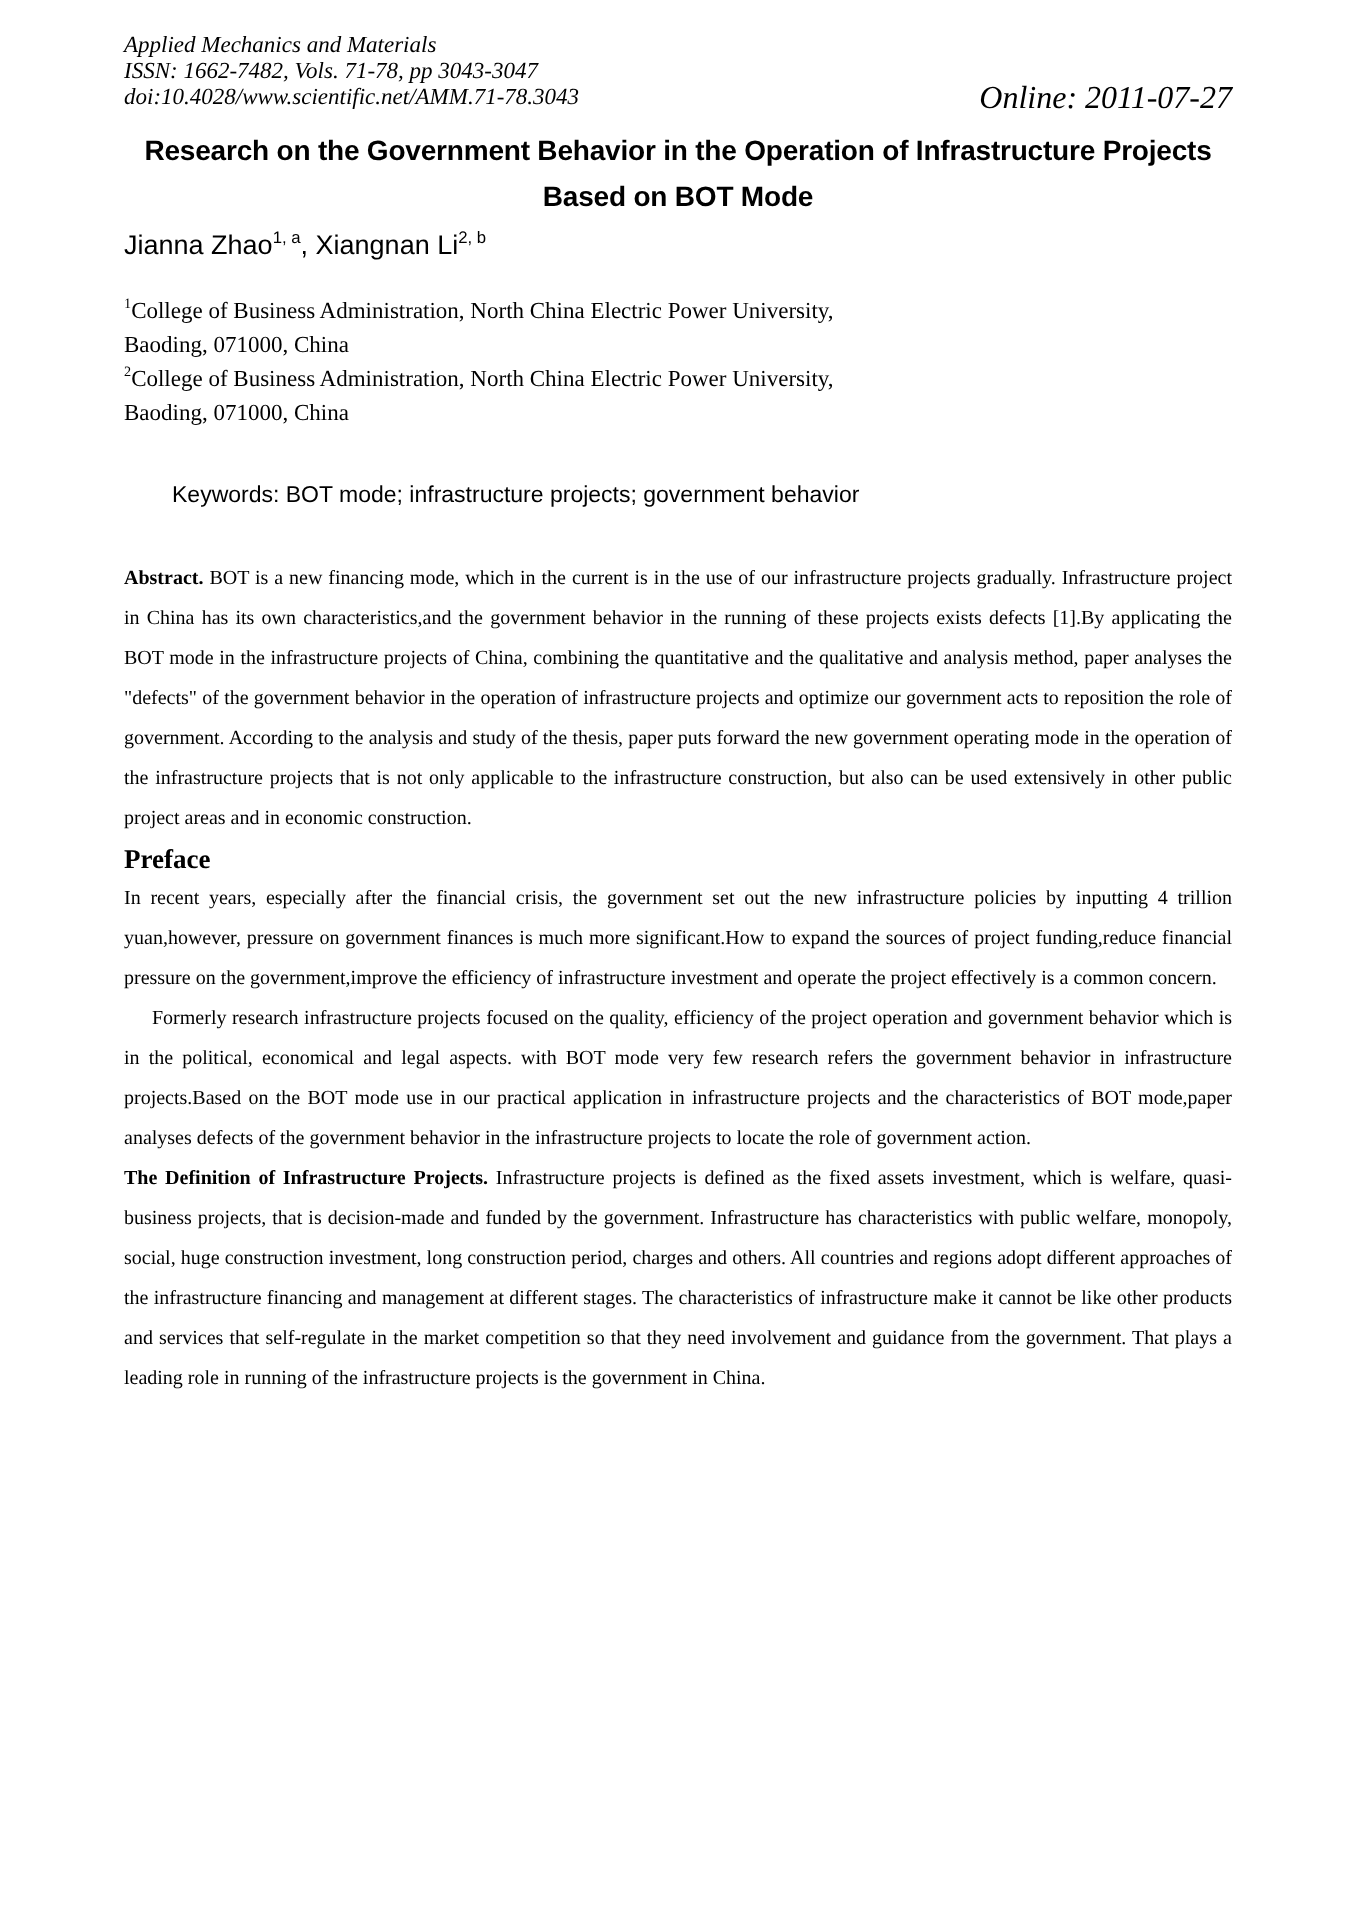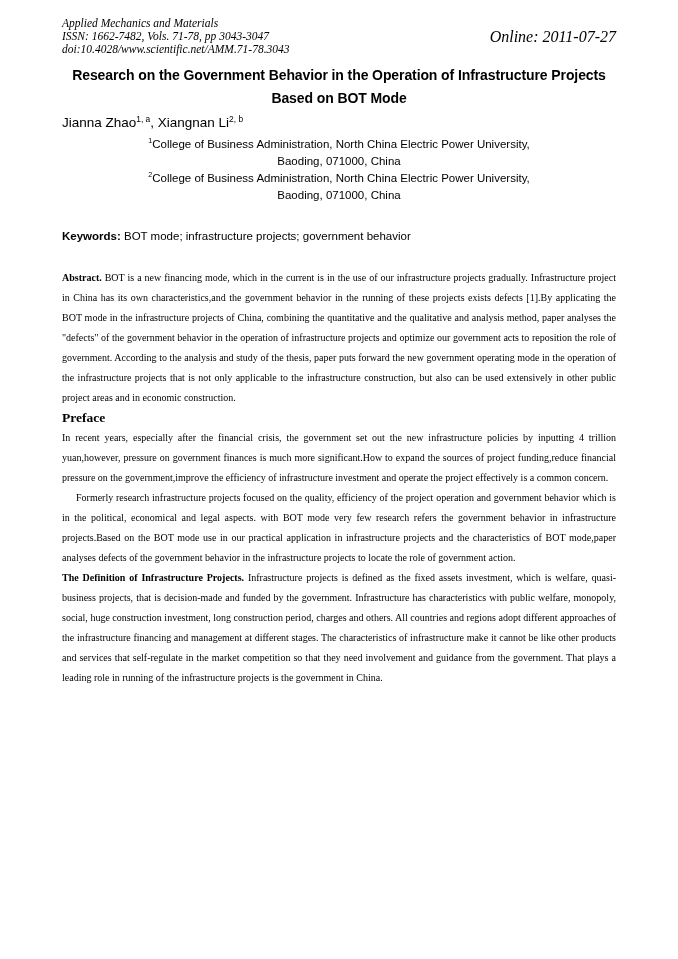--- a/index.html
+++ b/index.html
@@ -11,21 +11,21 @@
     background: #ffffff;
     color: #000000;
     padding: 17px 62px 0 62px;
     font-family: "Liberation Serif", serif;
     overflow: hidden;
   }
   
   .jheader {
     display: flex;
     justify-content: space-between;
-    align-items: center;
+    align-items: flex-end;
     font-family: "Liberation Serif", serif;
     font-style: italic;
     font-size: 11.5px;
     line-height: 13px;
   }
   .jheader .hline { white-space: nowrap; }
   .jheader .hright { font-size: 16px; white-space: nowrap; }
   
   .title {
     margin: 8px 0 0 0;
@@ -38,34 +38,33 @@
   }
   .authors {
     margin-top: 4px;
     font-family: "Liberation Sans", sans-serif;
     font-size: 13.5px;
     line-height: 18px;
     text-align: left;
   }
   .authors sup, .affil sup, .kw sup { font-size: 0.62em; line-height: 0; }
   .affil {
-    margin-top: 4px;
-    font-family: Liberation Sans, sans-serif;
+    margin-top: 16px;
+    font-family: Liberation Serif, serif;
     font-size: 11.5px;
     line-height: 17px;
-    text-align: center;
   }
   
   .kw {
     margin-top: 24px;
     font-family: "Liberation Sans", sans-serif;
     font-size: 11.5px;
     line-height: 16px;
   }
-  .kw b { font-weight: bold; }
+  .kw b { font-weight: normal; margin-left: 24px; }
   
   .bodypar {
     margin: 0;
     font-family: "Liberation Serif", serif;
     font-size: 10px;
     line-height: 20px;
     text-align: justify;
   }
   .abstract { margin-top: 24px; }
   .indent { text-indent: 14px; }

